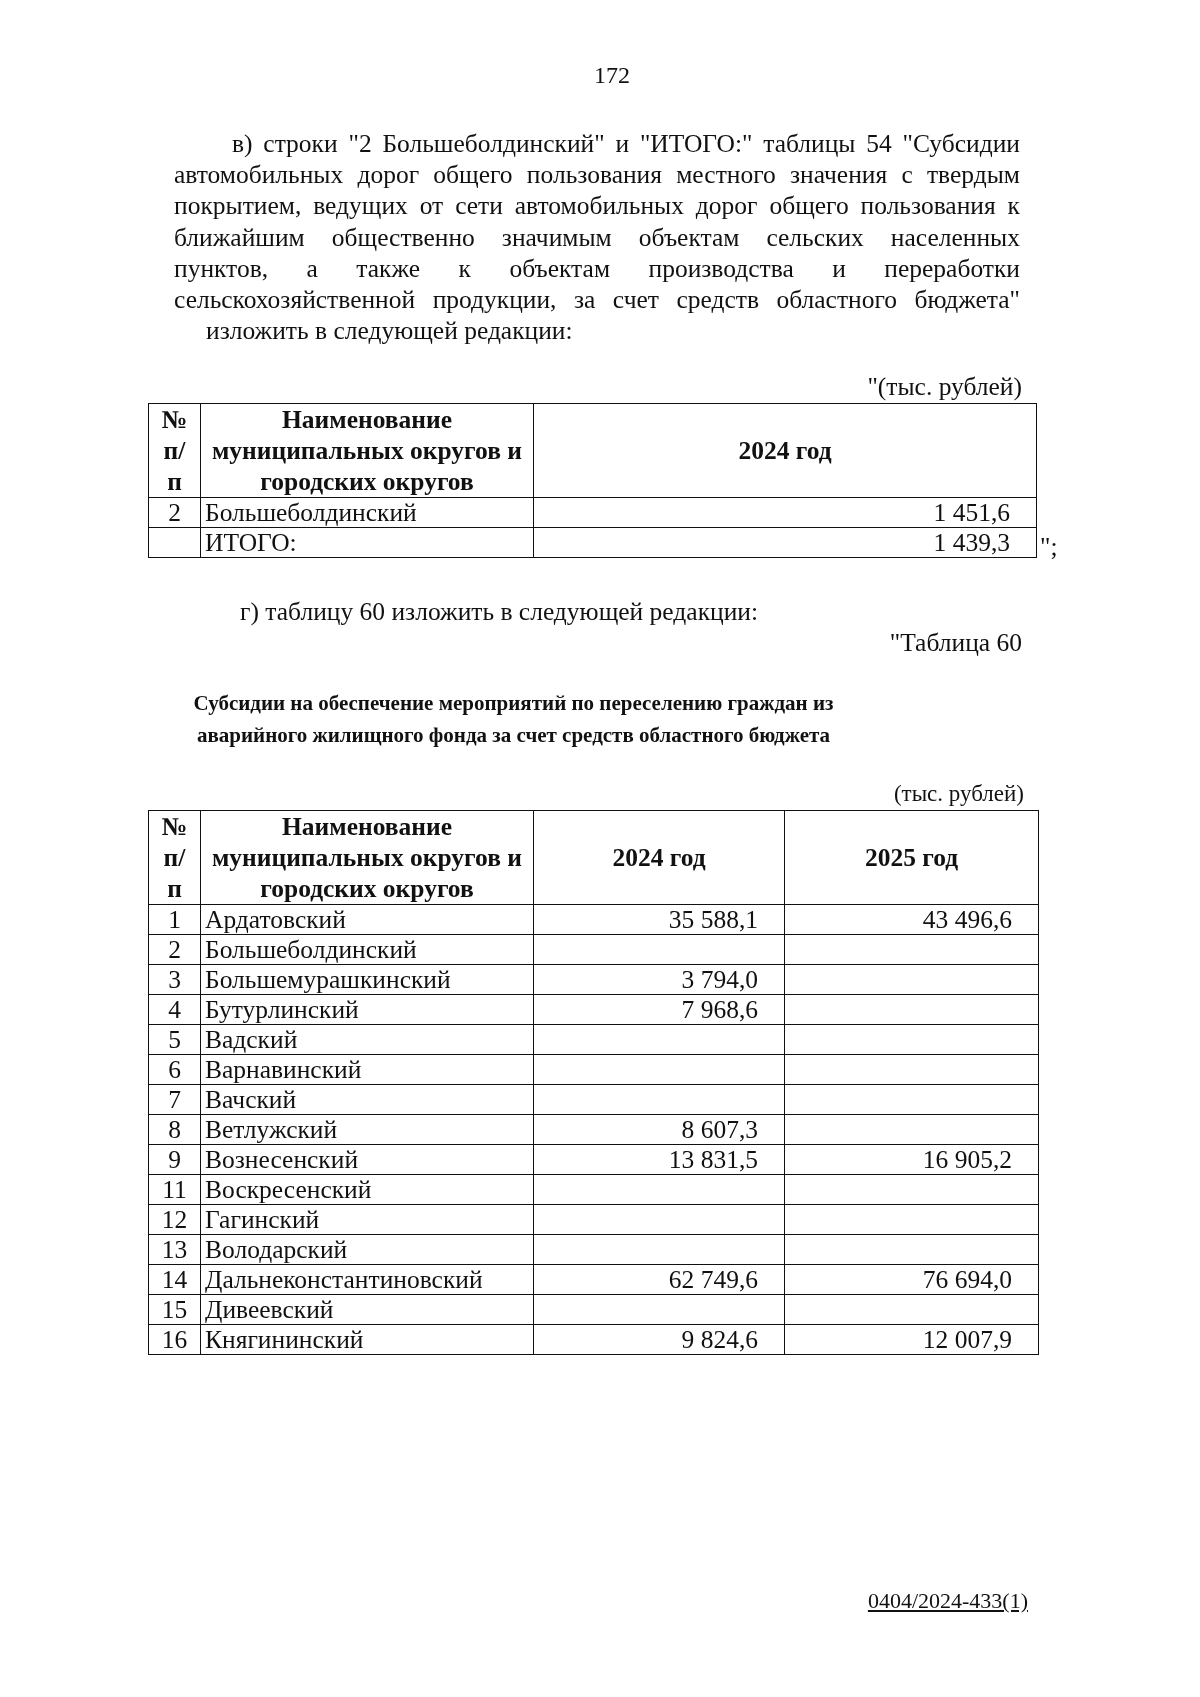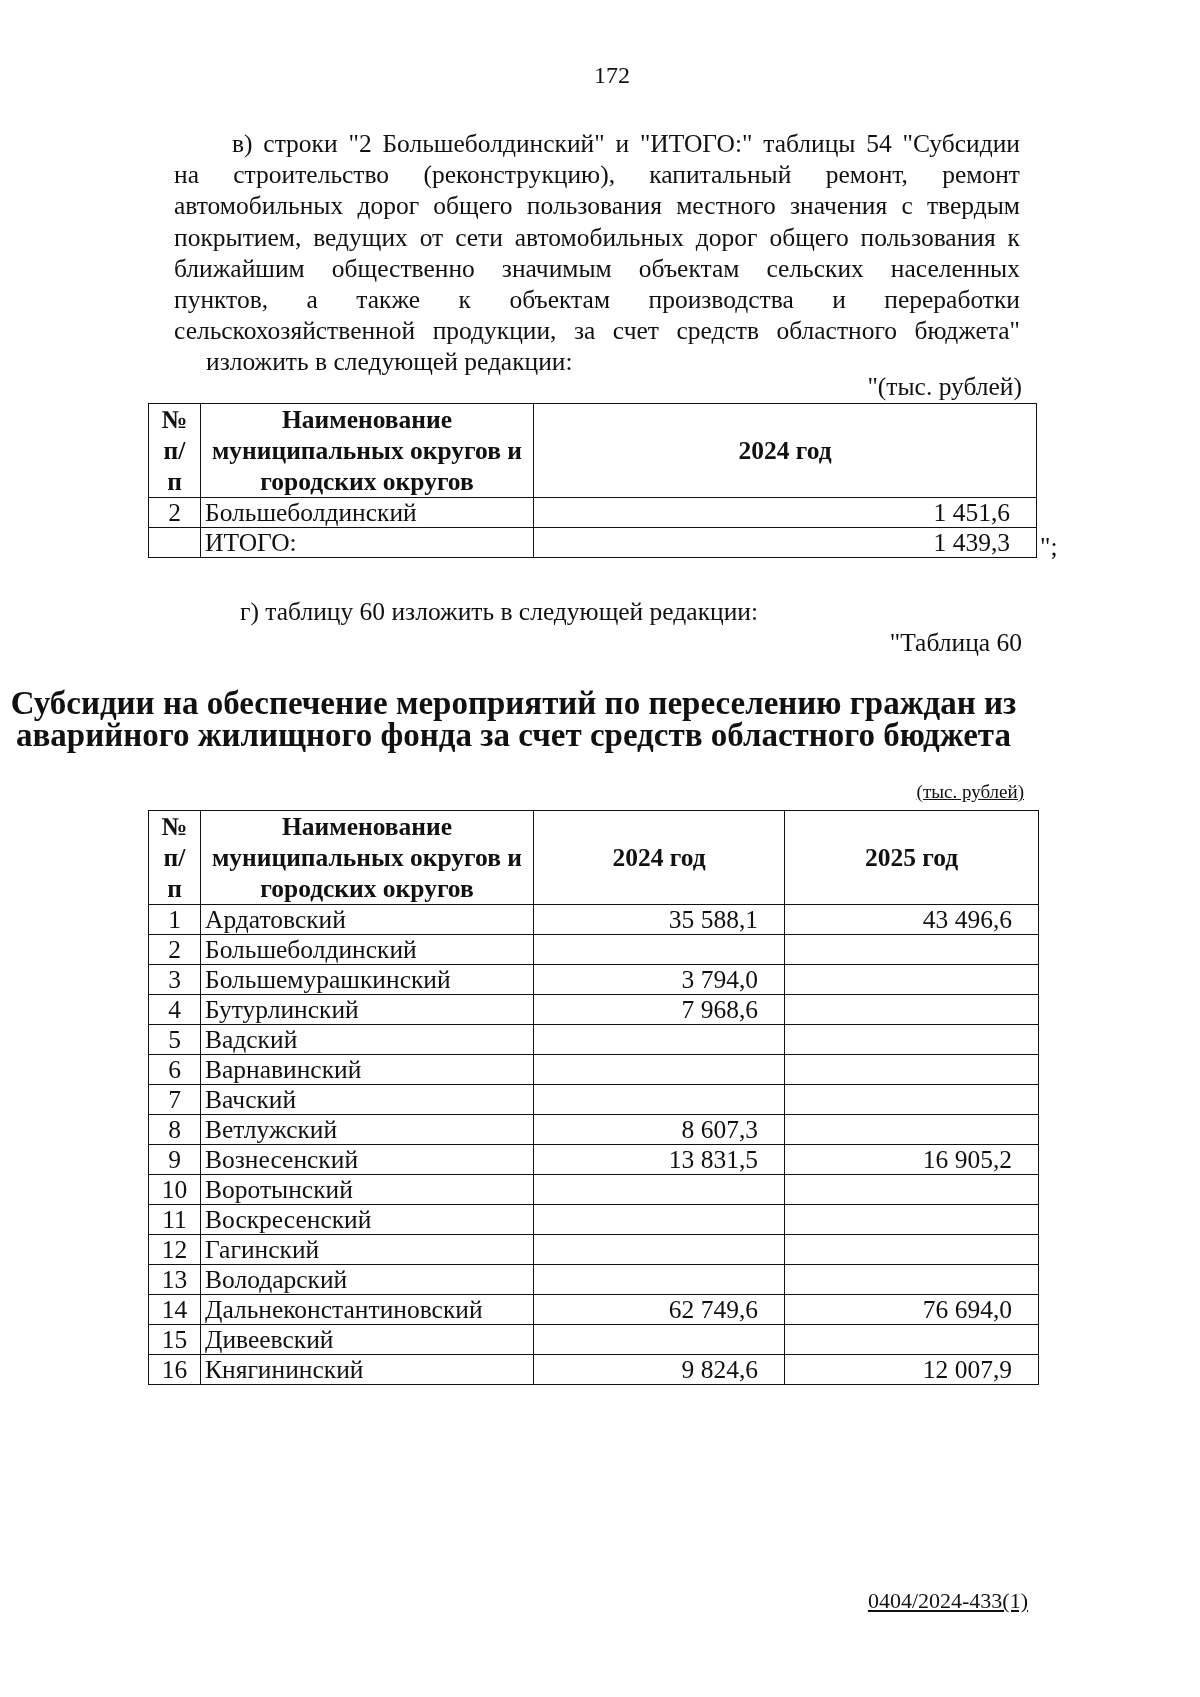--- a/index.html
+++ b/index.html
@@ -21,33 +21,32 @@
     table.t { border-collapse: collapse; position: absolute; font-size: 25.5px; table-layout: fixed; }
     table.t td, table.t th { border: 1.6px solid #111; padding: 0 4px; line-height: 29px; }
     table.t th { font-weight: bold; text-align: center; line-height: 31px; }
     .c-num { text-align: center; }
     .c-val { text-align: right; padding-right: 26px !important; }
     .bold { font-weight: normal; }
     .t1 { left: 148px; top: 403px; width: 888px; }
     .t1-tail { left: 1040px; top: 532px; font-size: 25.5px; }
     .para2 { left: 240px; top: 597px; font-size: 25.5px; text-align: center; }
     .tabref { right: 178px; top: 628px; font-size: 25.5px; }
-    .title { left: 0; width: 1027px; top: 687px; text-align: center; font-weight: bold; font-size: 33px; line-height: 32px; }
-    .unit2 { right: 176px; top: 781px; font-size: 19px; text-decoration: underline; }
+    .title { left: 0; width: 1027px; top: 687px; text-align: center; font-weight: bold; font-size: 21px; line-height: 32px; }
+    .unit2 { right: 176px; top: 781px; font-size: 23px; }
     .t2 { left: 148px; top: 810px; width: 890px; }
     .footer { right: 172px; top: 1588px; font-size: 22px; text-decoration: underline; }
   </style>
 </head>
 <body>
 
 <div class="abs page-num">172</div>
 
 <div class="abs para">
   <span class="line first">в) строки "2 Большеболдинский" и "ИТОГО:" таблицы 54 "Субсидии</span>
-  <span class="line">на строительство (реконструкцию), капитальный ремонт, ремонт</span>
   <span class="line">автомобильных дорог общего пользования местного значения с твердым</span>
   <span class="line">покрытием, ведущих от сети автомобильных дорог общего пользования к</span>
   <span class="line">ближайшим общественно значимым объектам сельских населенных</span>
   <span class="line">пунктов, а также к объектам производства и переработки</span>
   <span class="line">сельскохозяйственной продукции, за счет средств областного бюджета"</span>
   <span class="line last">изложить в следующей редакции:</span>
 </div>
 
 <div class="abs unit1">"(тыс. рублей)</div>
 
@@ -149,26 +148,20 @@
         <td class="c-val">8 607,3</td>
         <td class="c-val"></td>
       </tr>
   <tr>
         <td class="c-num">9</td>
         <td>Вознесенский</td>
         <td class="c-val">13 831,5</td>
         <td class="c-val">16 905,2</td>
       </tr>
   <tr>
-        <td class="c-num">10</td>
-        <td>Воротынский</td>
-        <td class="c-val"></td>
-        <td class="c-val"></td>
-      </tr>
-  <tr>
         <td class="c-num">11</td>
         <td>Воскресенский</td>
         <td class="c-val"></td>
         <td class="c-val"></td>
       </tr>
   <tr>
         <td class="c-num">12</td>
         <td>Гагинский</td>
         <td class="c-val"></td>
         <td class="c-val"></td>

